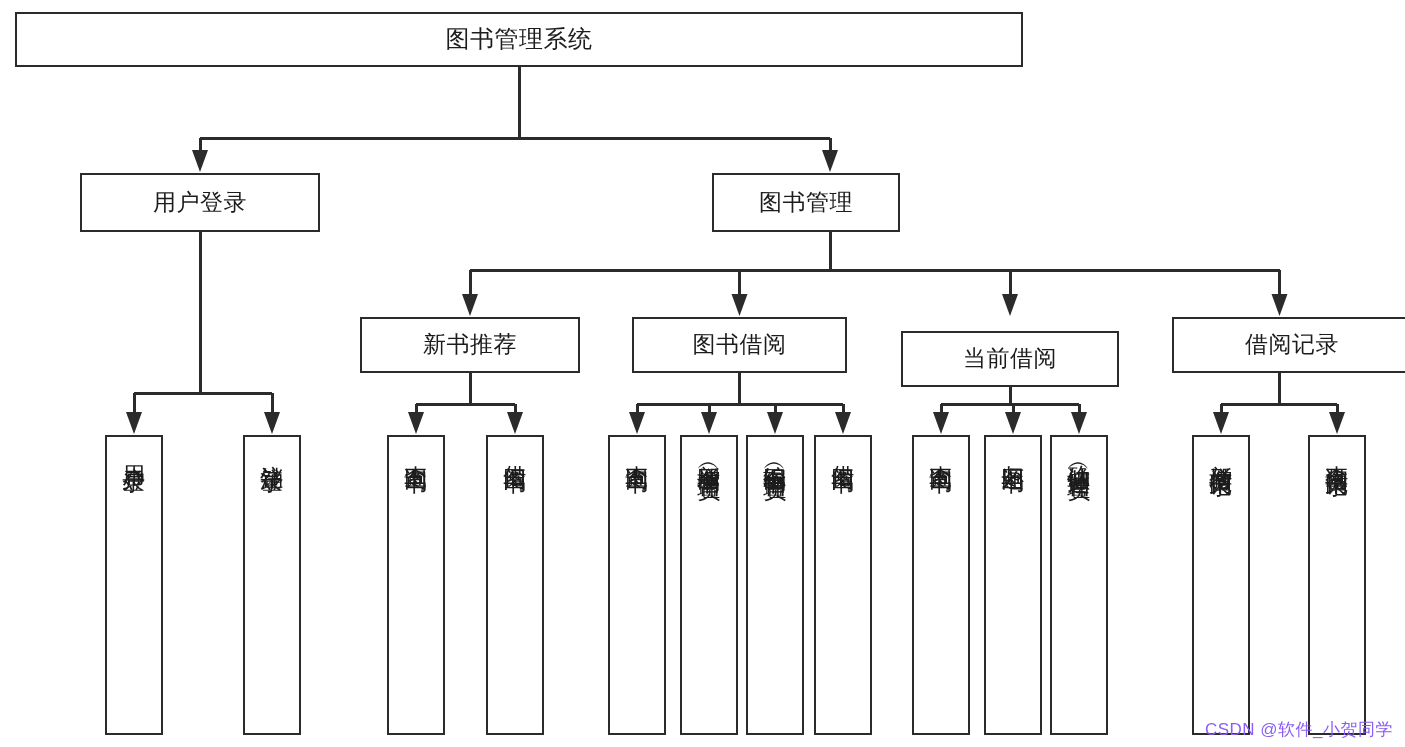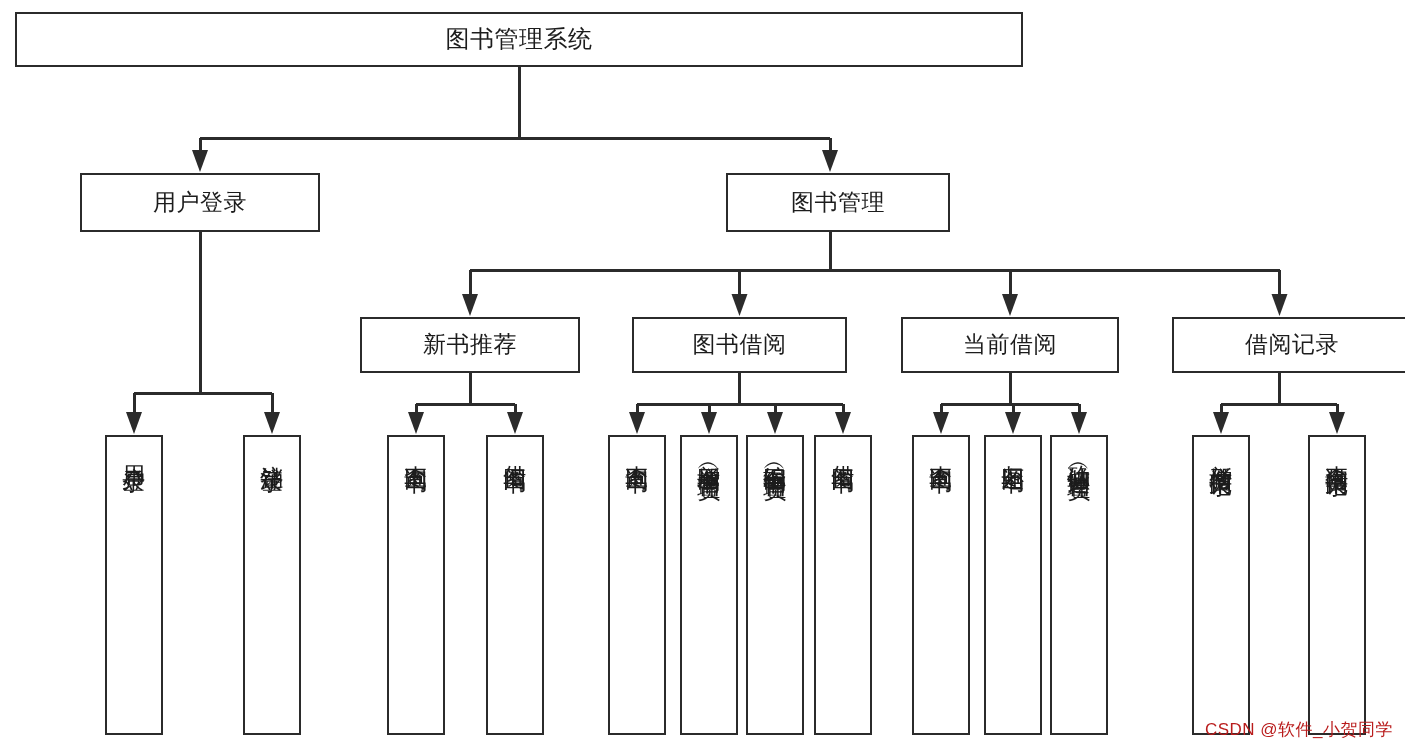--- a/index.html
+++ b/index.html
@@ -56,21 +56,21 @@
     line-height: 1.16;
     letter-spacing: 2px;
     white-space: normal;
     max-height: 288px;
   }
   #watermark {
     position: absolute;
     right: 12px;
     bottom: 6px;
     font-size: 17px;
-    color: #b91c1c;
+    color: #8b5cf6;
     letter-spacing: 0.5px;
     z-index: 5;
     white-space: nowrap;
   }
 </style>
 </head>
 <body>
 
 <div id="canvas">
   <svg id="edges" viewBox="0 0 1405 747">
@@ -127,30 +127,30 @@
       <line x1="1337" y1="404" x2="1337" y2="412" stroke="#2b2b2b" stroke-width="3" shape-rendering="crispEdges"></line>
       <path d="M 1329 412 L 1337 434 L 1345 412 Z" fill="#2b2b2b"></path>
     </svg>
   <div id="node-layer">
       <div class="node root" style="left: 15px; top: 12px; width: 1008px; height: 55px; align-items: center;">
         <span class="lbl">图书管理系统</span>
       </div>
       <div class="node" style="left: 80px; top: 173px; width: 240px; height: 59px;">
         <span class="lbl">用户登录</span>
       </div>
-      <div class="node" style="left: 712px; top: 173px; width: 224px; height: 59px; margin-left: 14px;">
+      <div class="node" style="left: 712px; top: 173px; width: 188px; height: 59px;">
         <span class="lbl">图书管理</span>
       </div>
       <div class="node" style="left: 360px; top: 317px; width: 220px; height: 56px;">
         <span class="lbl">新书推荐</span>
       </div>
       <div class="node" style="left: 632px; top: 317px; width: 215px; height: 56px;">
         <span class="lbl">图书借阅</span>
       </div>
-      <div class="node" style="left: 901px; top: 317px; width: 218px; height: 56px;">
+      <div class="node" style="left: 901px; top: 331px; width: 218px; height: 56px;">
         <span class="lbl">当前借阅</span>
       </div>
       <div class="node" style="left: 1172px; top: 317px; width: 240px; height: 56px;">
         <span class="lbl">借阅记录</span>
       </div>
       <div class="node leaf" style="left: 105px; top: 435px; width: 58px; height: 300px;">
         <span class="lbl">用户登录</span>
       </div>
       <div class="node leaf" style="left: 243px; top: 435px; width: 58px; height: 300px;">
         <span class="lbl">注销登录</span>

